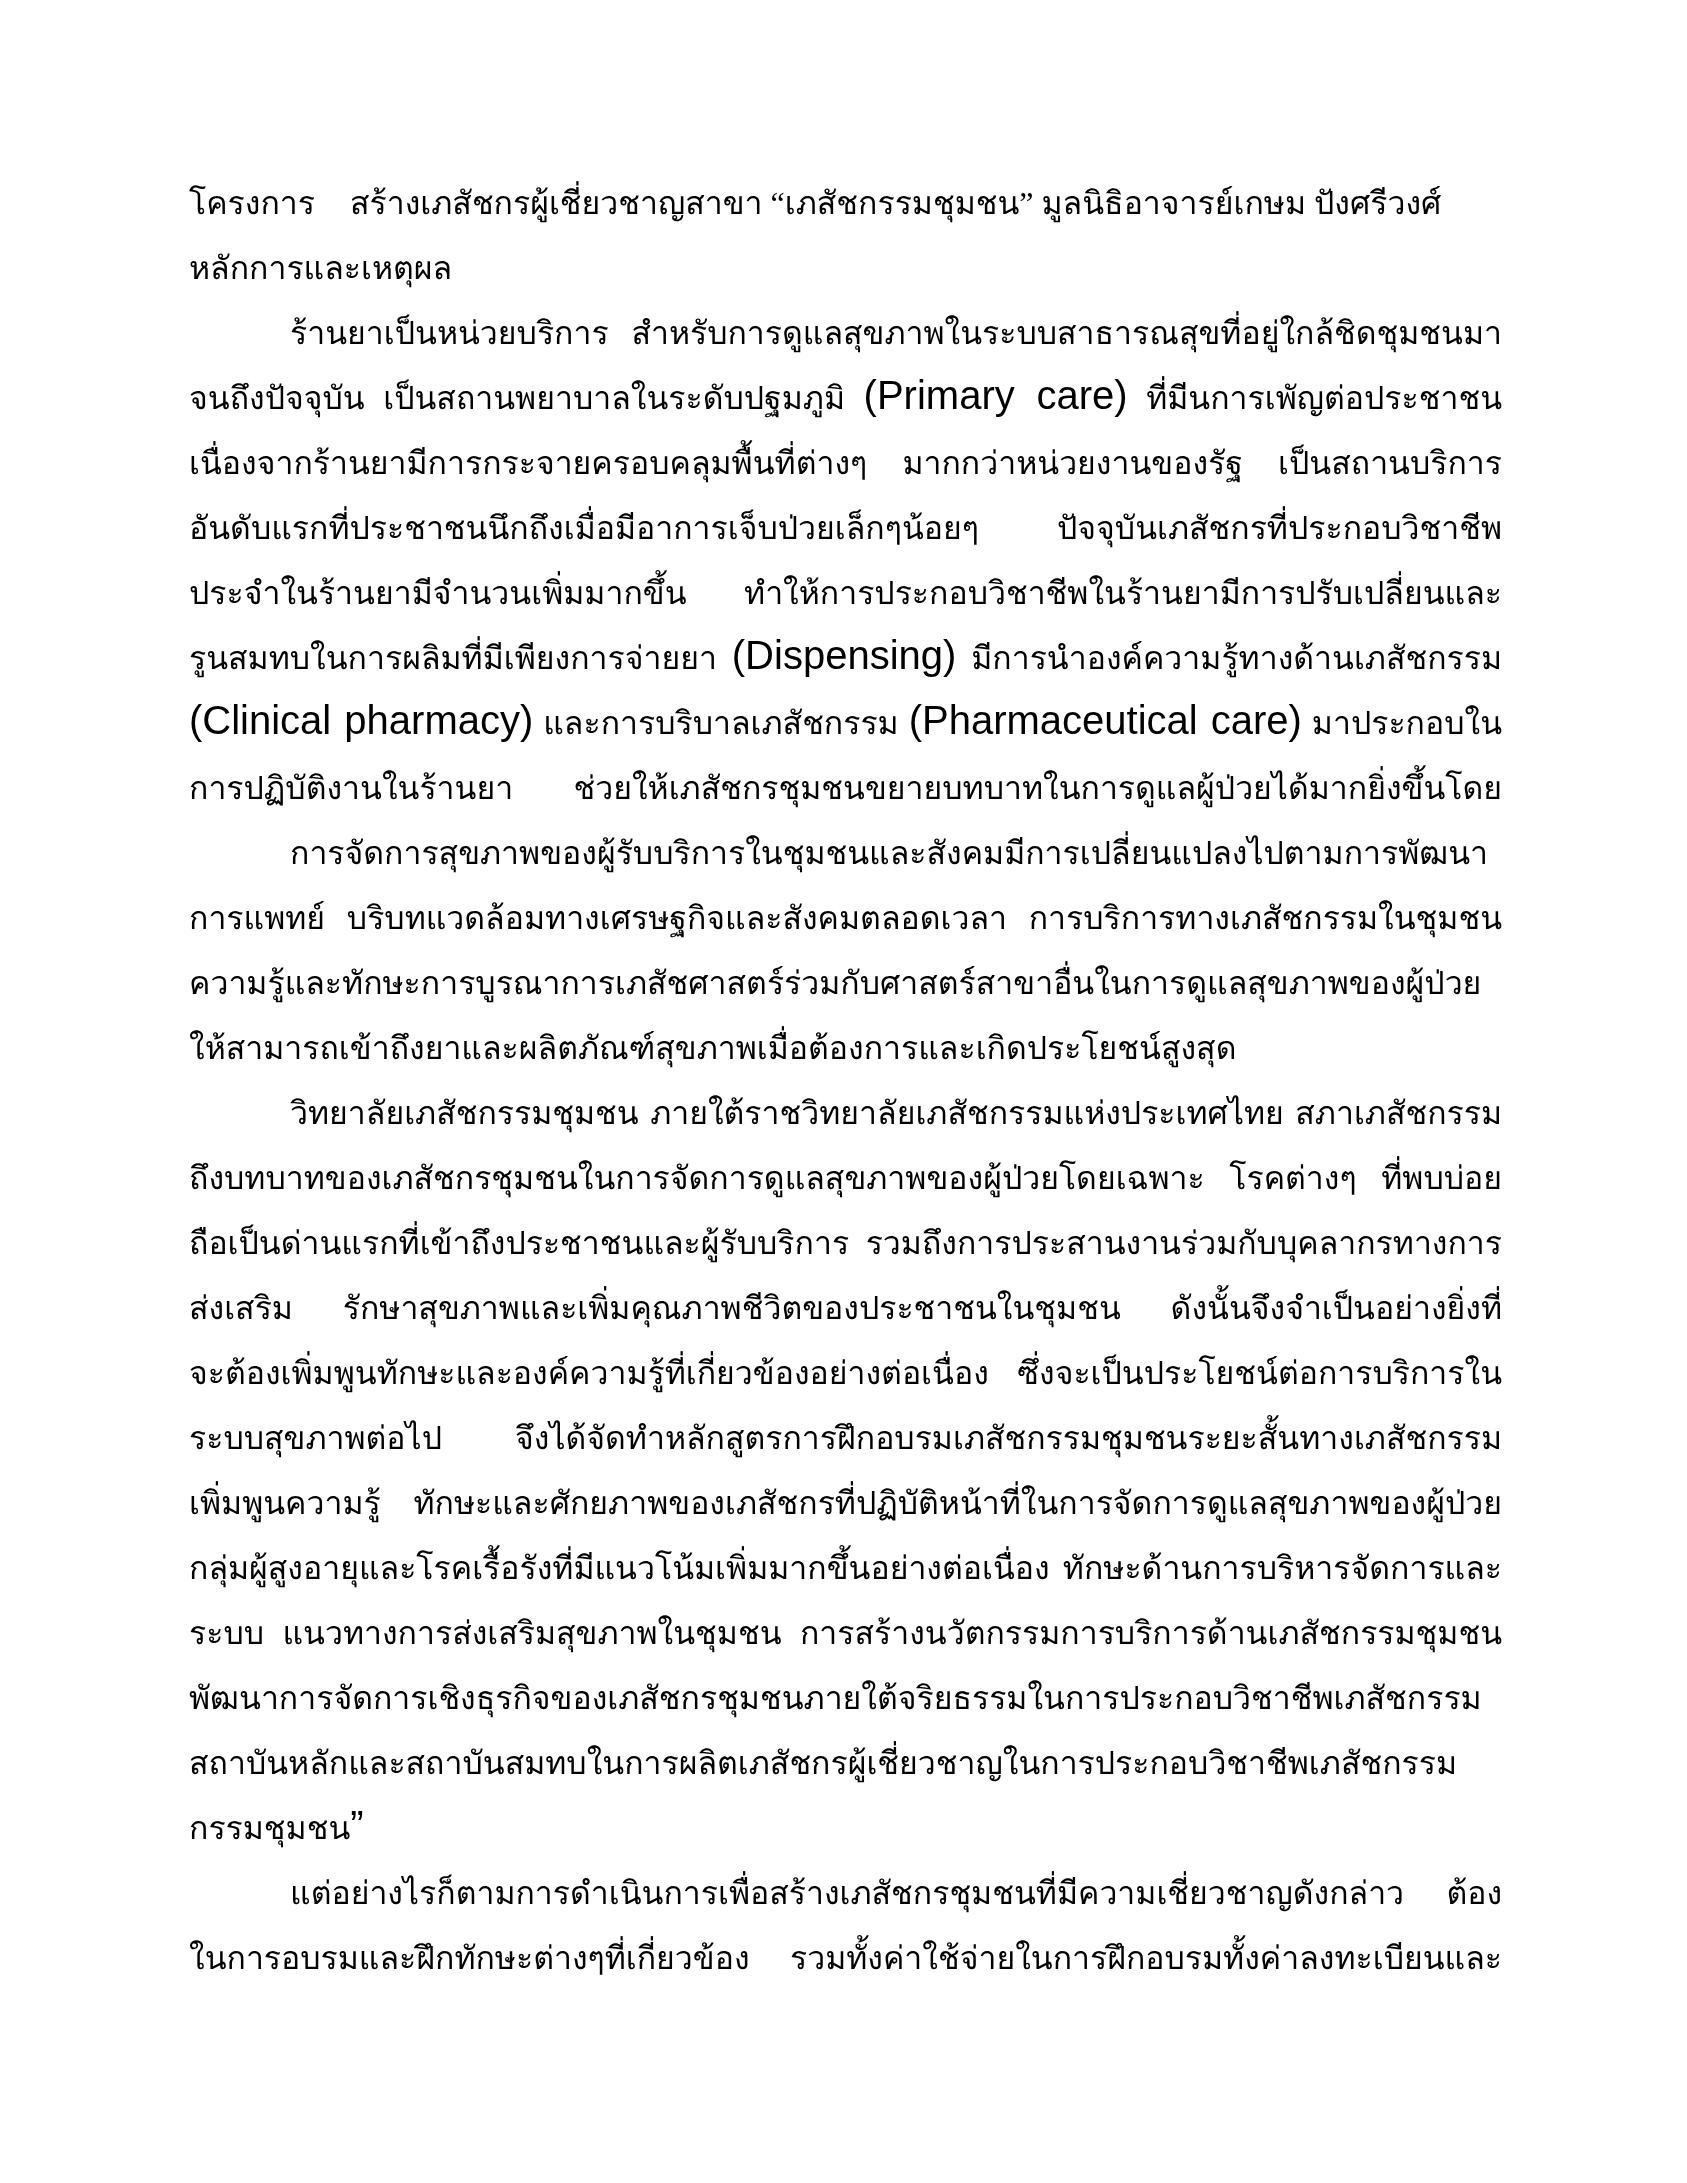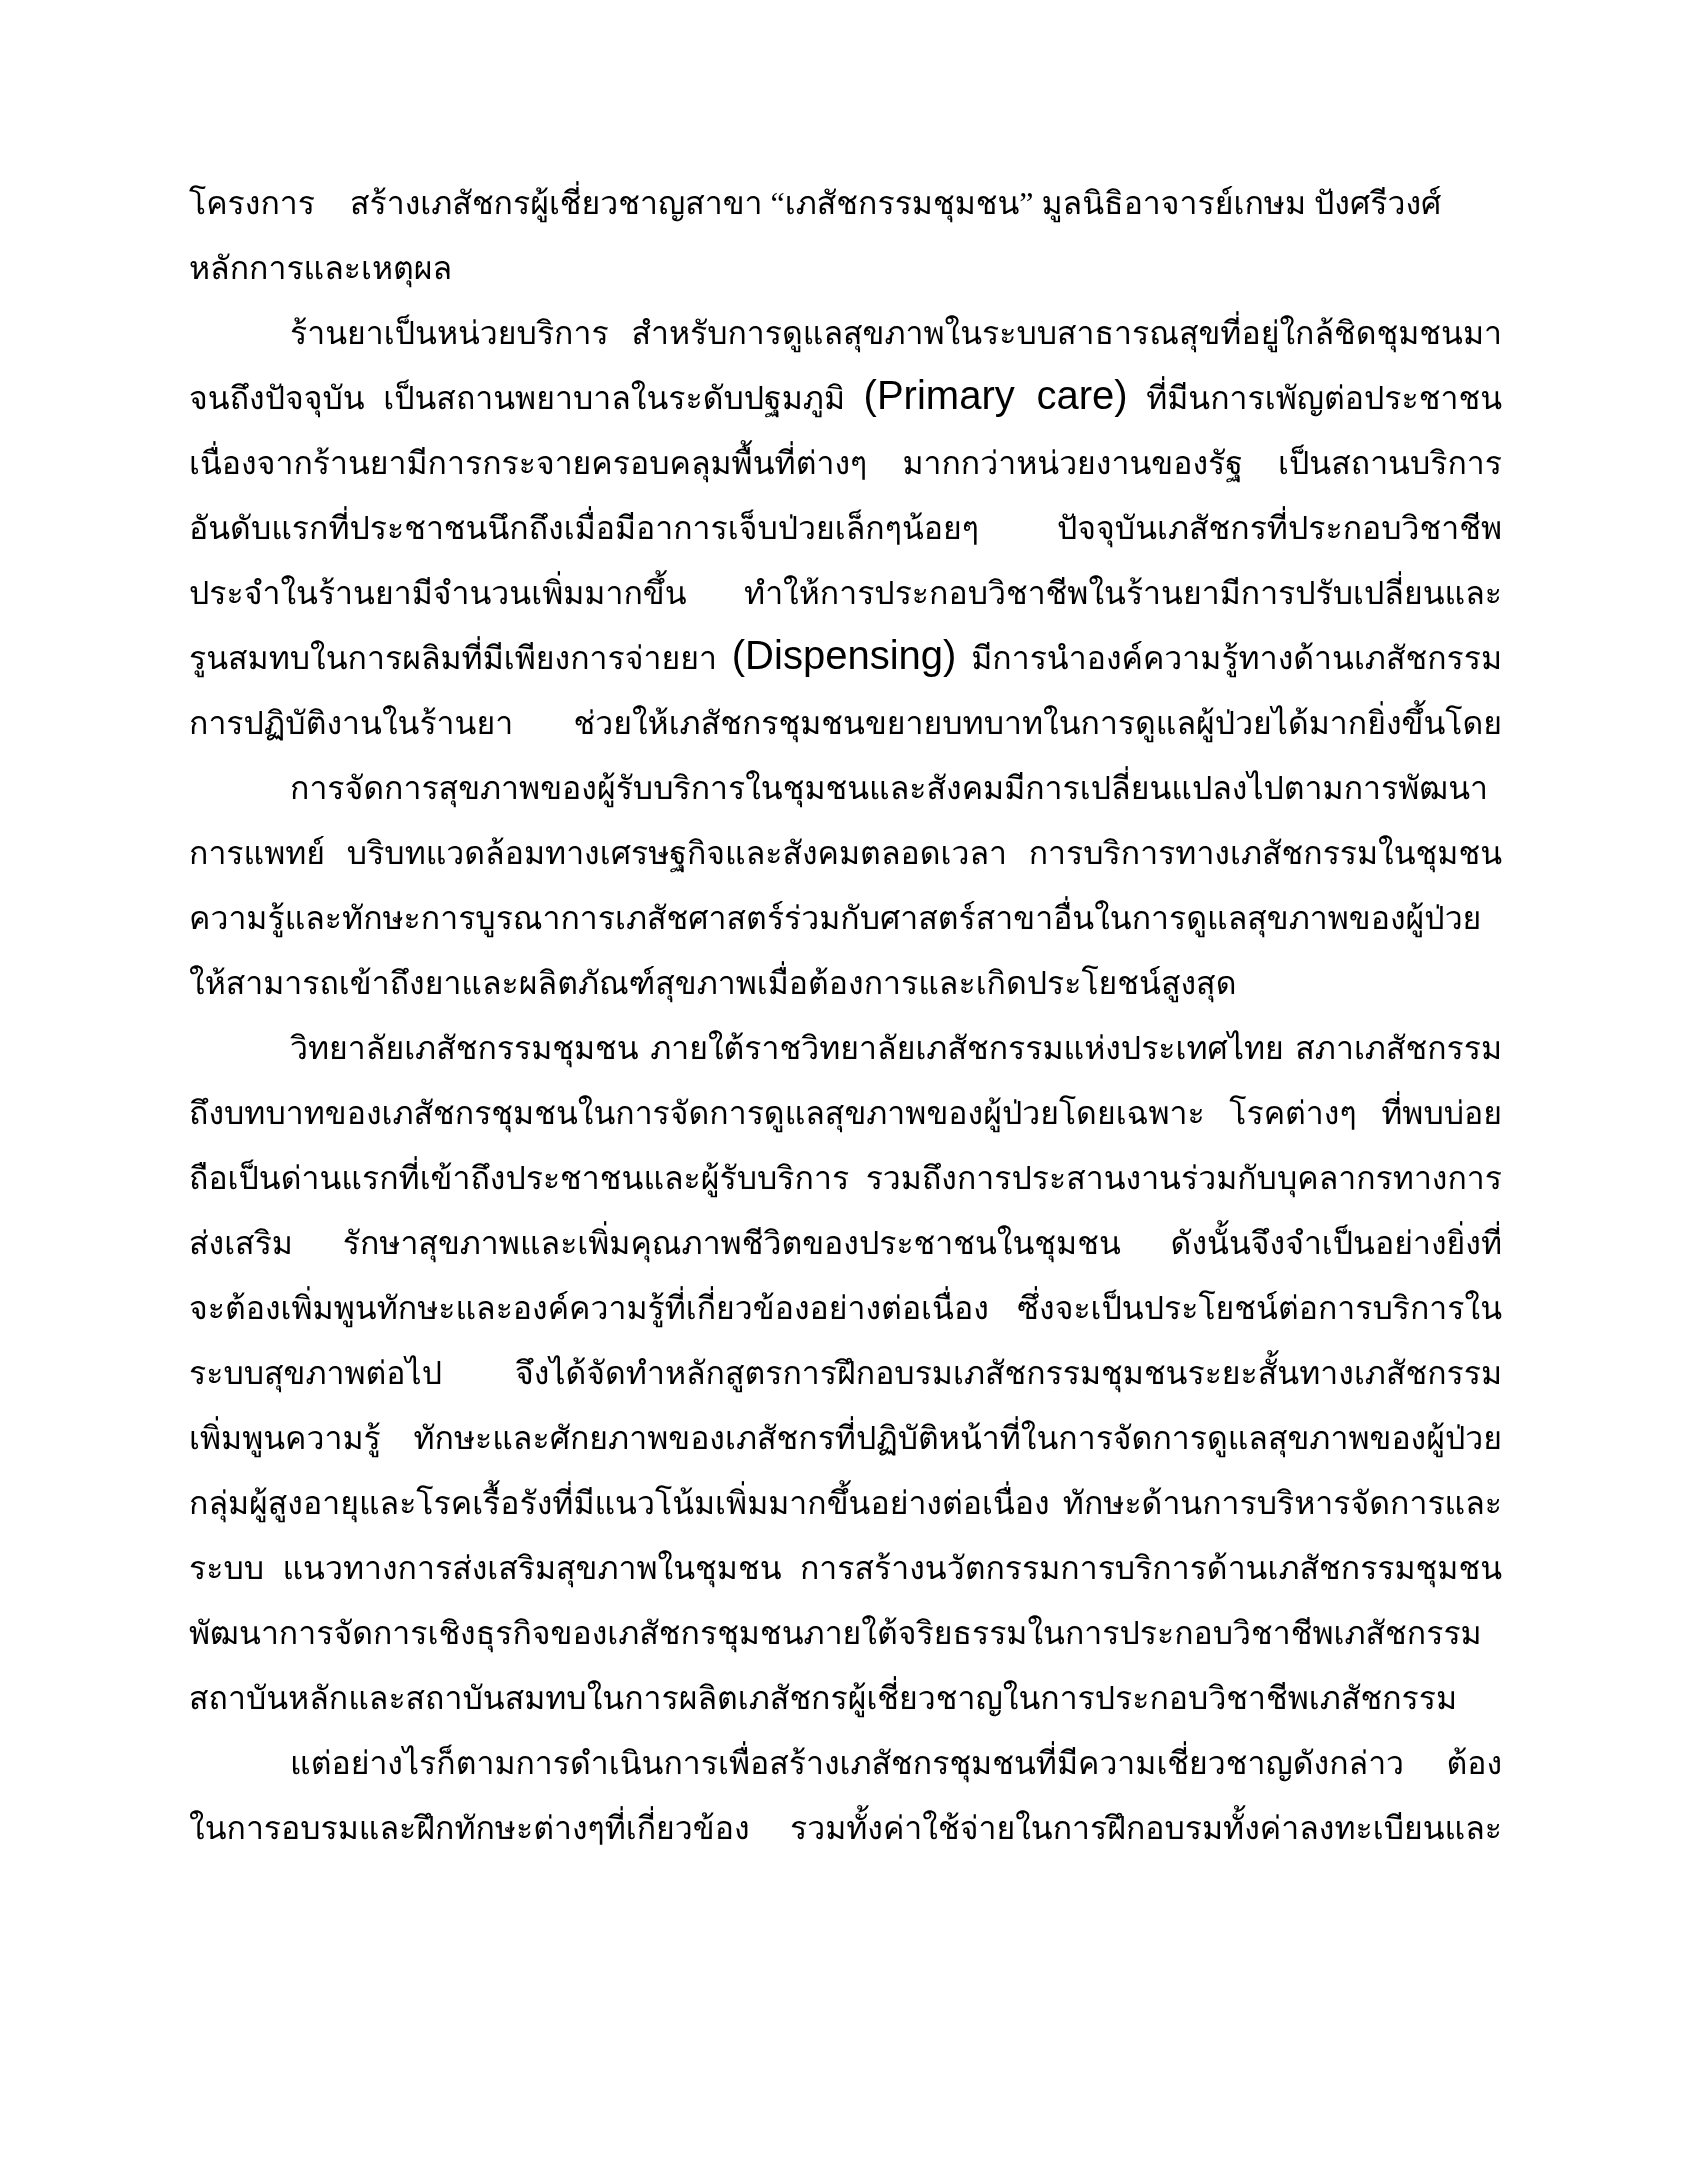--- a/index.html
+++ b/index.html
@@ -59,40 +59,42 @@
   <div class="line short b">หลักการและเหตุผล</div>
 
   <div id="document-body">
       <div>
         <div class="line indent"><span class="th">ร้านยาเป็นหน่วยบริการ สำหรับการดูแลสุขภาพในระบบสาธารณสุขที่อยู่ใกล้ชิดชุมชนมาตั้งแต่อดีต</span></div>
         <div class="line"><span class="th">จนถึงปัจจุบัน เป็นสถานพยาบาลในระดับปฐมภูมิ </span><span class="en">(Primary care)</span><span class="th"> ที่มีนการเพัญต่อประชาชน</span></div>
         <div class="line"><span class="th">เนื่องจากร้านยามีการกระจายครอบคลุมพื้นที่ต่างๆ มากกว่าหน่วยงานของรัฐ เป็นสถานบริการทางสาธารณสุข</span></div>
         <div class="line"><span class="th">อันดับแรกที่ประชาชนนึกถึงเมื่อมีอาการเจ็บป่วยเล็กๆน้อยๆ ปัจจุบันเภสัชกรที่ประกอบวิชาชีพเภสัชกรรม</span></div>
         <div class="line"><span class="th">ประจำในร้านยามีจำนวนเพิ่มมากขึ้น ทำให้การประกอบวิชาชีพในร้านยามีการปรับเปลี่ยนและพัฒนาบทบาท</span></div>
         <div class="line"><span class="th">รูนสมทบในการผลิมที่มีเพียงการจ่ายยา </span><span class="en">(Dispensing)</span><span class="th"> มีการนำองค์ความรู้ทางด้านเภสัชกรรมคลินิก</span></div>
+        <div class="line"><span class="en">(Clinical pharmacy)</span><span class="th"> และการบริบาลเภสัชกรรม </span><span class="en">(Pharmaceutical care)</span><span class="th"> มาประกอบใน</span></div>
         <div class="line"><span class="th">การปฏิบัติงานในร้านยา ช่วยให้เภสัชกรชุมชนขยายบทบาทในการดูแลผู้ป่วยได้มากยิ่งขึ้นโดยเฉพาะการใช้ยา</span></div>
       </div>
       <div>
         <div class="line indent"><span class="th">การจัดการสุขภาพของผู้รับบริการในชุมชนและสังคมมีการเปลี่ยนแปลงไปตามการพัฒนาด้าน</span></div>
         <div class="line"><span class="th">การแพทย์ บริบทแวดล้อมทางเศรษฐกิจและสังคมตลอดเวลา การบริการทางเภสัชกรรมในชุมชนจึงต้องอาศัย</span></div>
         <div class="line"><span class="th">ความรู้และทักษะการบูรณาการเภสัชศาสตร์ร่วมกับศาสตร์สาขาอื่นในการดูแลสุขภาพของผู้ป่วยและประชาชน</span></div>
         <div class="line short"><span class="th">ให้สามารถเข้าถึงยาและผลิตภัณฑ์สุขภาพเมื่อต้องการและเกิดประโยชน์สูงสุด</span></div>
       </div>
       <div>
         <div class="line indent"><span class="th">วิทยาลัยเภสัชกรรมชุมชน ภายใต้ราชวิทยาลัยเภสัชกรรมแห่งประเทศไทย สภาเภสัชกรรม ตระหนัก</span></div>
         <div class="line"><span class="th">ถึงบทบาทของเภสัชกรชุมชนในการจัดการดูแลสุขภาพของผู้ป่วยโดยเฉพาะ โรคต่างๆ ที่พบบ่อยในชุมชน ซึ่ง</span></div>
         <div class="line"><span class="th">ถือเป็นด่านแรกที่เข้าถึงประชาชนและผู้รับบริการ รวมถึงการประสานงานร่วมกับบุคลากรทางการแพทย์เพื่อ</span></div>
         <div class="line"><span class="th">ส่งเสริม รักษาสุขภาพและเพิ่มคุณภาพชีวิตของประชาชนในชุมชน ดังนั้นจึงจำเป็นอย่างยิ่งที่เภสัชกรชุมชน</span></div>
         <div class="line"><span class="th">จะต้องเพิ่มพูนทักษะและองค์ความรู้ที่เกี่ยวข้องอย่างต่อเนื่อง ซึ่งจะเป็นประโยชน์ต่อการบริการในระบบยาและ</span></div>
         <div class="line"><span class="th">ระบบสุขภาพต่อไป จึงได้จัดทำหลักสูตรการฝึกอบรมเภสัชกรรมชุมชนระยะสั้นทางเภสัชกรรมชุมชน เพื่อ</span></div>
         <div class="line"><span class="th">เพิ่มพูนความรู้ ทักษะและศักยภาพของเภสัชกรที่ปฏิบัติหน้าที่ในการจัดการดูแลสุขภาพของผู้ป่วย โดยเฉพาะ</span></div>
         <div class="line"><span class="th">กลุ่มผู้สูงอายุและโรคเรื้อรังที่มีแนวโน้มเพิ่มมากขึ้นอย่างต่อเนื่อง ทักษะด้านการบริหารจัดการและการพัฒนา</span></div>
         <div class="line"><span class="th">ระบบ แนวทางการส่งเสริมสุขภาพในชุมชน การสร้างนวัตกรรมการบริการด้านเภสัชกรรมชุมชนและการ</span></div>
         <div class="line"><span class="th">พัฒนาการจัดการเชิงธุรกิจของเภสัชกรชุมชนภายใต้จริยธรรมในการประกอบวิชาชีพเภสัชกรรม ร่วมกับ</span></div>
         <div class="line"><span class="th">สถาบันหลักและสถาบันสมทบในการผลิตเภสัชกรผู้เชี่ยวชาญในการประกอบวิชาชีพเภสัชกรรมสาขา </span></div>
+        <div class="line short"><span class="th">กรรมชุมชน</span><span class="en">”</span></div>
       </div>
       <div>
         <div class="line indent"><span class="th">แต่อย่างไรก็ตามการดำเนินการเพื่อสร้างเภสัชกรชุมชนที่มีความเชี่ยวชาญดังกล่าว ต้องใช้ระยะเวลา</span></div>
         <div class="line"><span class="th">ในการอบรมและฝึกทักษะต่างๆที่เกี่ยวข้อง รวมทั้งค่าใช้จ่ายในการฝึกอบรมทั้งค่าลงทะเบียนและค่าใช้จ่ายใน</span></div>
       </div>
     </div>
 
 </div>
 
 

